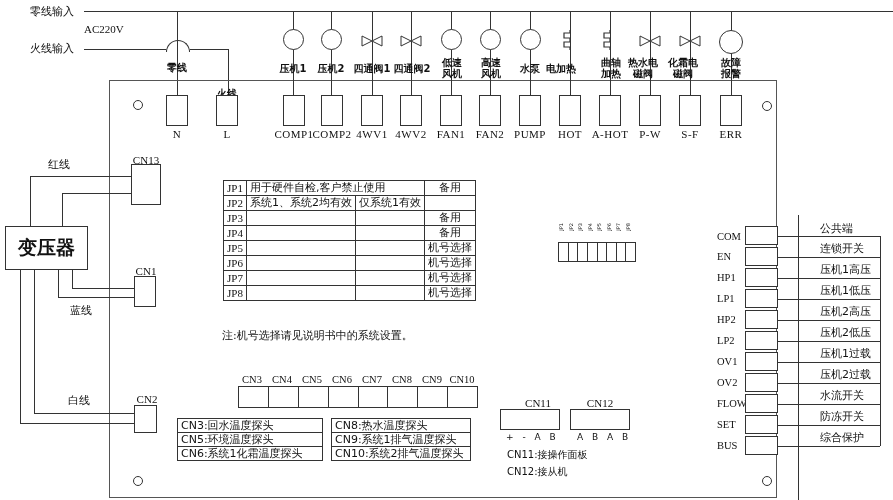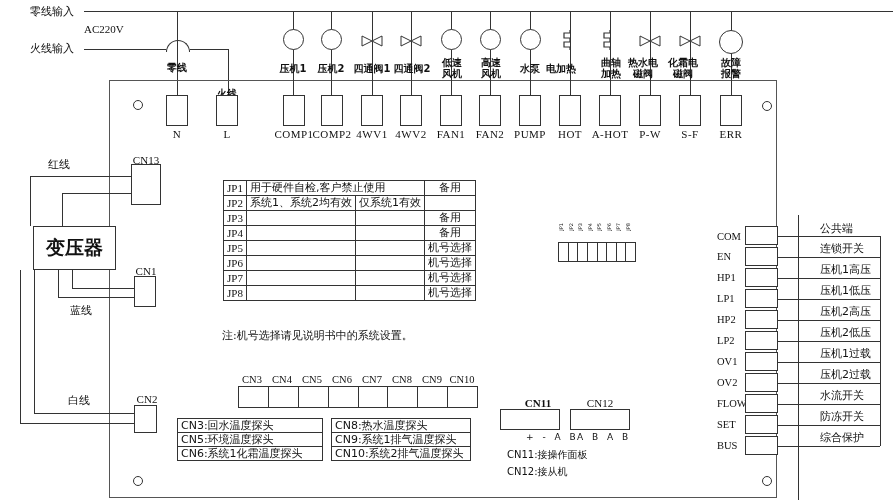--- a/index.html
+++ b/index.html
@@ -133,21 +133,21 @@
 <div class="cn-name" style="left:668px;top:57px;width:30px;">化霜电磁阀</div>
 <div class="box" style="left:679px;top:95px;width:22px;height:31px;"></div>
 <div class="term-label" style="left:660px;top:128px;">S-F</div>
 
 <div class="vl" style="left:731px;top:11px;height:84px;"></div>
 <div class="motor" style="left:719px;top:30px;width:24px;height:24px;"></div>
 <div class="cn-name" style="left:717px;top:57px;width:28px;">故障报警</div>
 <div class="box" style="left:720px;top:95px;width:22px;height:31px;"></div>
 <div class="term-label" style="left:701px;top:128px;">ERR</div>
 
-<div class="box" style="left:5px;top:226px;width:83px;height:44px;display:flex;align-items:center;justify-content:center;margin-left:28px;">
+<div class="box" style="left:5px;top:226px;width:83px;height:44px;display:flex;align-items:center;justify-content:center;">
   <span style="font-size:19px;font-weight:bold;font-family:'DejaVu Serif',serif;">变压器</span>
 </div>
 <div class="abs small" style="left:48px;top:157px;">红线</div>
 <div class="vl" style="left:30px;top:176px;height:50px;"></div>
 <div class="hl" style="left:30px;top:176px;width:102px;"></div>
 <div class="vl" style="left:62px;top:193px;height:33px;"></div>
 <div class="hl" style="left:62px;top:193px;width:70px;"></div>
 <div class="cn-name mono" style="left:128px;top:155px;width:36px;font-weight:normal;font-size:11px;">CN13</div>
 <div class="box" style="left:131px;top:164px;width:30px;height:41px;"></div>
 
@@ -341,20 +341,20 @@
       </tr>
   <tr>
         <td>CN9:系统1排气温度探头</td>
       </tr>
   <tr>
         <td>CN10:系统2排气温度探头</td>
       </tr>
 </tbody>
   </table>
 
-<div class="abs mono" style="left:508px;top:397px;width:60px;text-align:center;font-size:11px;font-weight:bold;">CN11</div>
+<div class="abs mono" style="left:508px;top:397px;width:60px;text-align:center;font-size:11px;">CN11</div>
 <div class="box" style="left:500px;top:409px;width:60px;height:21px;"></div>
-<div class="abs" style="left:506px;top:432px;font-size:9px;letter-spacing:3px;margin-left:20px;">+ - A B</div>
+<div class="abs" style="left:506px;top:432px;font-size:9px;letter-spacing:3px;">+ - A B</div>
 <div class="abs mono" style="left:570px;top:397px;width:60px;text-align:center;font-size:11px;">CN12</div>
 <div class="box" style="left:570px;top:409px;width:60px;height:21px;"></div>
 <div class="abs" style="left:577px;top:432px;font-size:9px;letter-spacing:3px;">A B A B</div>
 <div class="abs" style="left:507px;top:448px;font-size:10px;">CN11:接操作面板</div>
 <div class="abs" style="left:507px;top:465px;font-size:10px;">CN12:接从机</div>
 
 </body></html>

